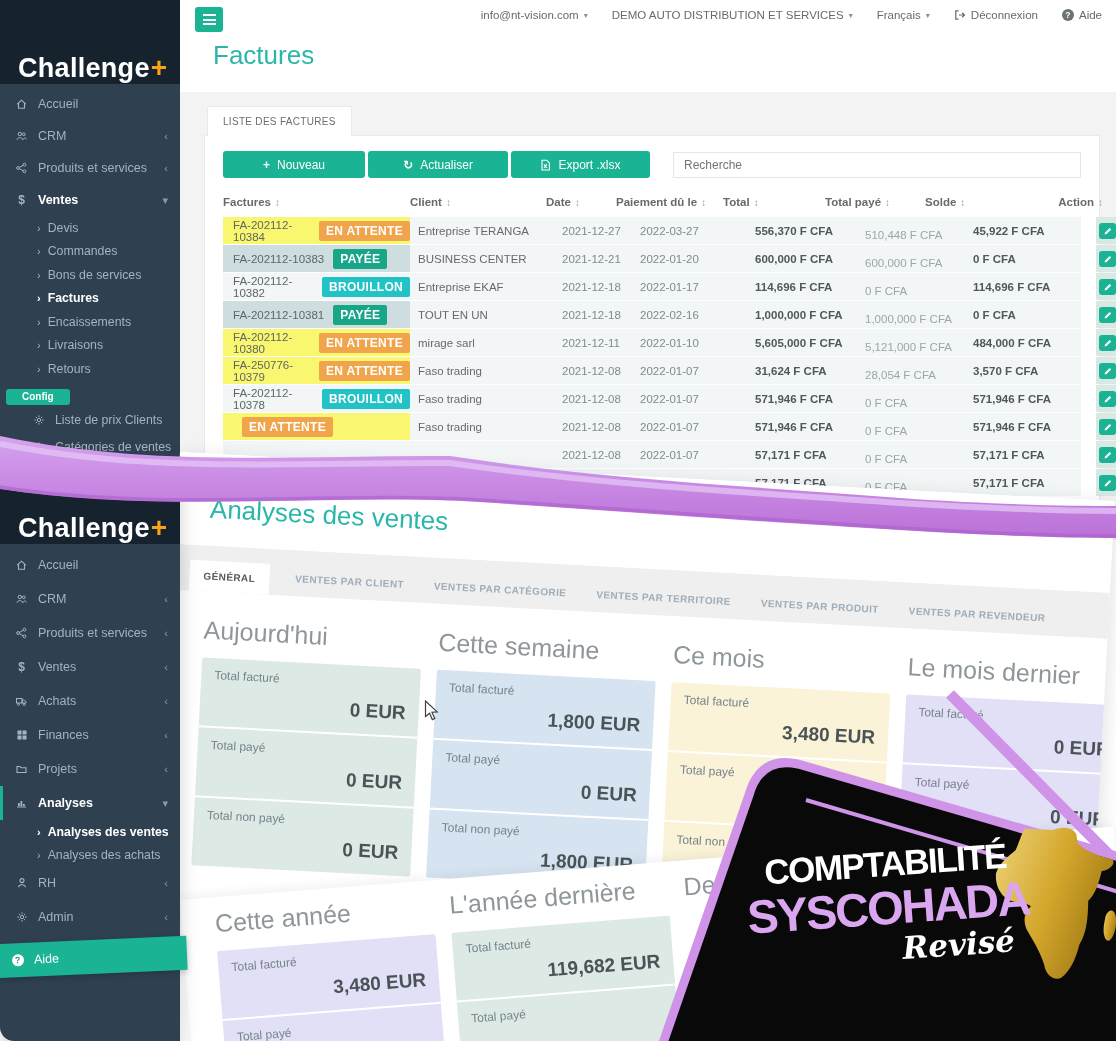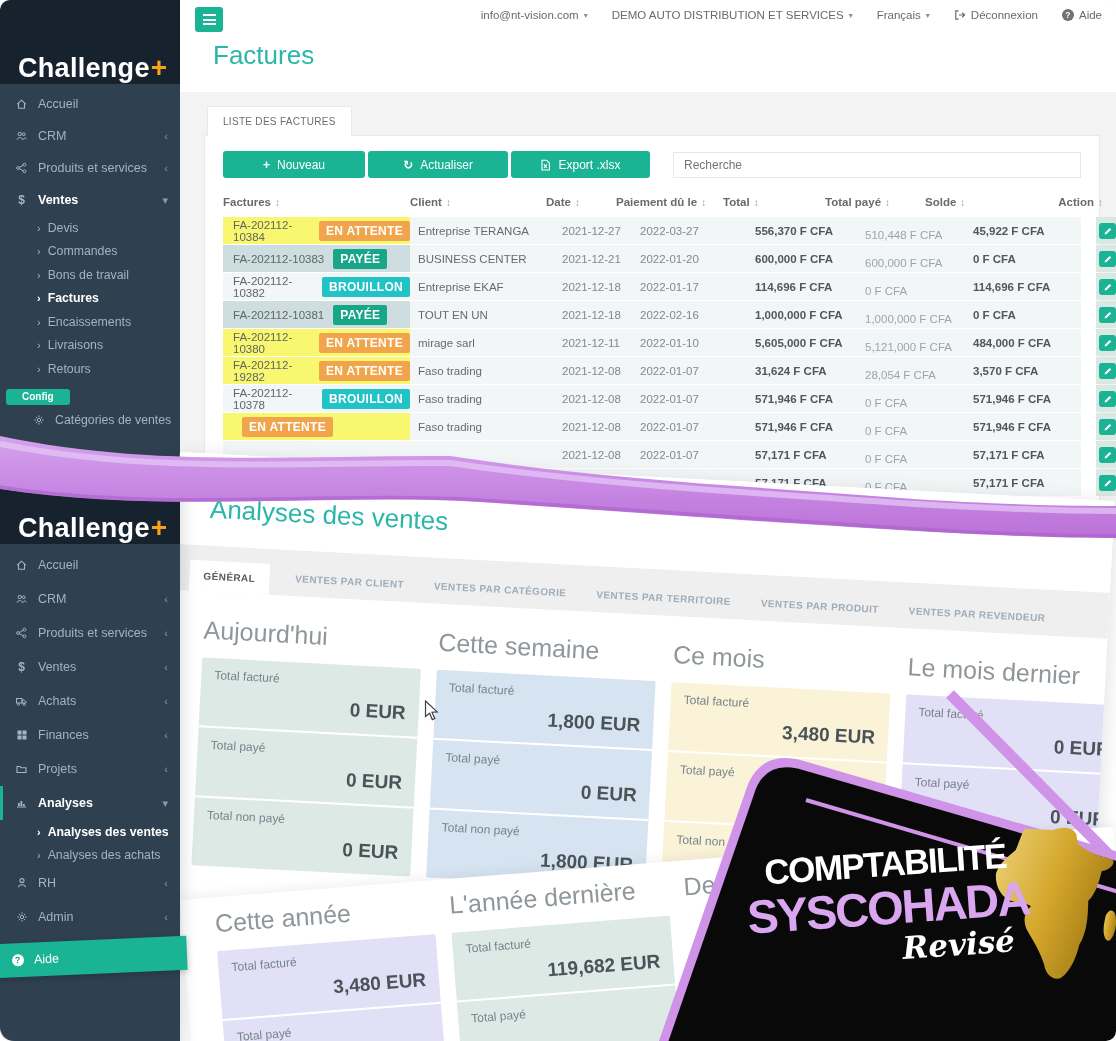--- a/index.html
+++ b/index.html
@@ -1,17 +1,17 @@
 <!DOCTYPE html>
 <html style="--accent: #1ab394; --title: #2ab7a9; --sidebar: #2f4050; --sidebar-dark: #16222e; --logo-plus: #f8a21a; --ribbon: #c98ae4; --badge-purple: #cf93e8; --badge-text-purple: #d9a6ef; --gold: #d4a72c; --status-pending: #f0a54c; --status-paid: #18a689; --status-draft: #22c3c6; --row-pending-bg: #f9f76f; --row-paid-bg: #cddde0; --card-sage: #dde9e5; --card-blue: #d6e4f1; --card-cream: #faf3d8; --card-lavender: #e2e0f6;"><head>
 <meta charset="utf-8">
 <style>
   html,body{margin:0;padding:0;background:#fff;}
   *{box-sizing:border-box;font-family:"Liberation Sans","DejaVu Sans",sans-serif;}
-  #stage{position:relative;width:1116px;height:1041px;background:#fff;border-radius:10px;overflow:hidden;}
+  #stage{position:relative;width:1116px;height:1041px;background:#fff;border-radius:0;overflow:hidden;}
 
   
   .sidebar{position:absolute;left:0;width:180px;background:var(--sidebar,#2f4050);}
   #sidebar1{top:0;height:470px;border-top-left-radius:12px;}
   #sidebar2{top:458px;bottom:0;border-bottom-left-radius:14px;box-shadow:0 8px 18px rgba(0,0,0,.18);}
   .logoblock{height:84px;background:var(--sidebar-dark,#16222e);display:flex;align-items:flex-end;padding-left:18px;}
   #sidebar2 .logoblock{height:86px;border-top-left-radius:0;}
   .logotext{color:#fff;font-size:27px;font-weight:600;letter-spacing:.3px;}
   .logoplus{color:var(--logo-plus,#f8a21a);font-weight:800;font-size:28px;margin-left:1px;}
   .menu{padding-top:4px;}
@@ -345,21 +345,21 @@
                         <rect x="1.7" y="3.6" width="7.6" height="3.4" rx=".5"></rect>
                         <path d="M3.6 7h3.8v2.2H3.6z"></path>
                       </g>
                     </svg>
                   </span>
                   <span class="abtn o">×</span>
                 </div>
               </div>
               <div class="trow tone-att">
                 <div class="td c0">
-                  <span class="code">FA-202112-19282</span>
+                  <span class="code">FA-250776-10379</span>
                   <span class="sbadge att">EN ATTENTE</span>
                 </div>
                 <div class="td">Faso trading</div>
                 <div class="td c-date">2021-12-08</div>
                 <div class="td c-date">2022-01-07</div>
                 <div class="td c-total">31,624 F CFA</div>
                 <div class="td c-paid">28,054 F CFA</div>
                 <div class="td c-solde">3,570 F CFA</div>
                 <div class="td c-act">
                   <span class="abtn g">
@@ -552,41 +552,52 @@
         <div class="smi">
           <span class="pre">›</span>
           <span>Devis</span>
         </div>
         <div class="smi">
           <span class="pre">›</span>
           <span>Commandes</span>
         </div>
         <div class="smi">
           <span class="pre">›</span>
-          <span>Bons de travail</span>
+          <span>Bons de services</span>
         </div>
         <div class="smi active">
           <span class="pre">›</span>
           <span>Factures</span>
         </div>
         <div class="smi">
           <span class="pre">›</span>
           <span>Encaissements</span>
         </div>
         <div class="smi">
           <span class="pre">›</span>
           <span>Livraisons</span>
         </div>
         <div class="smi">
           <span class="pre">›</span>
           <span>Retours</span>
         </div>
       </div>
     <div><span class="cfgbadge">Config</span></div>
     <div id="cfgitems1">
+        <div class="cfgitem">
+          <span class="ic">
+            <svg width="12" height="12" viewBox="0 0 12 12">
+              <g stroke="currentColor" fill="none" stroke-width="1">
+                <circle cx="6" cy="6" r="1.7"></circle>
+                <path d="M6 1.4v1.7M6 8.9v1.7M1.4 6h1.7M8.9 6h1.7M2.8 2.8l1.2 1.2M8 8l1.2 1.2M9.2 2.8L8 4M4 8L2.8 9.2"></path>
+              </g>
+            </svg>
+          </span>
+          <span>Liste de prix Clients</span>
+        </div>
         <div class="cfgitem">
           <span class="ic">
             <svg width="12" height="12" viewBox="0 0 12 12">
               <g stroke="currentColor" fill="none" stroke-width="1">
                 <circle cx="6" cy="6" r="1.7"></circle>
                 <path d="M6 1.4v1.7M6 8.9v1.7M1.4 6h1.7M8.9 6h1.7M2.8 2.8l1.2 1.2M8 8l1.2 1.2M9.2 2.8L8 4M4 8L2.8 9.2"></path>
               </g>
             </svg>
           </span>
           <span>Catégories de ventes</span>

